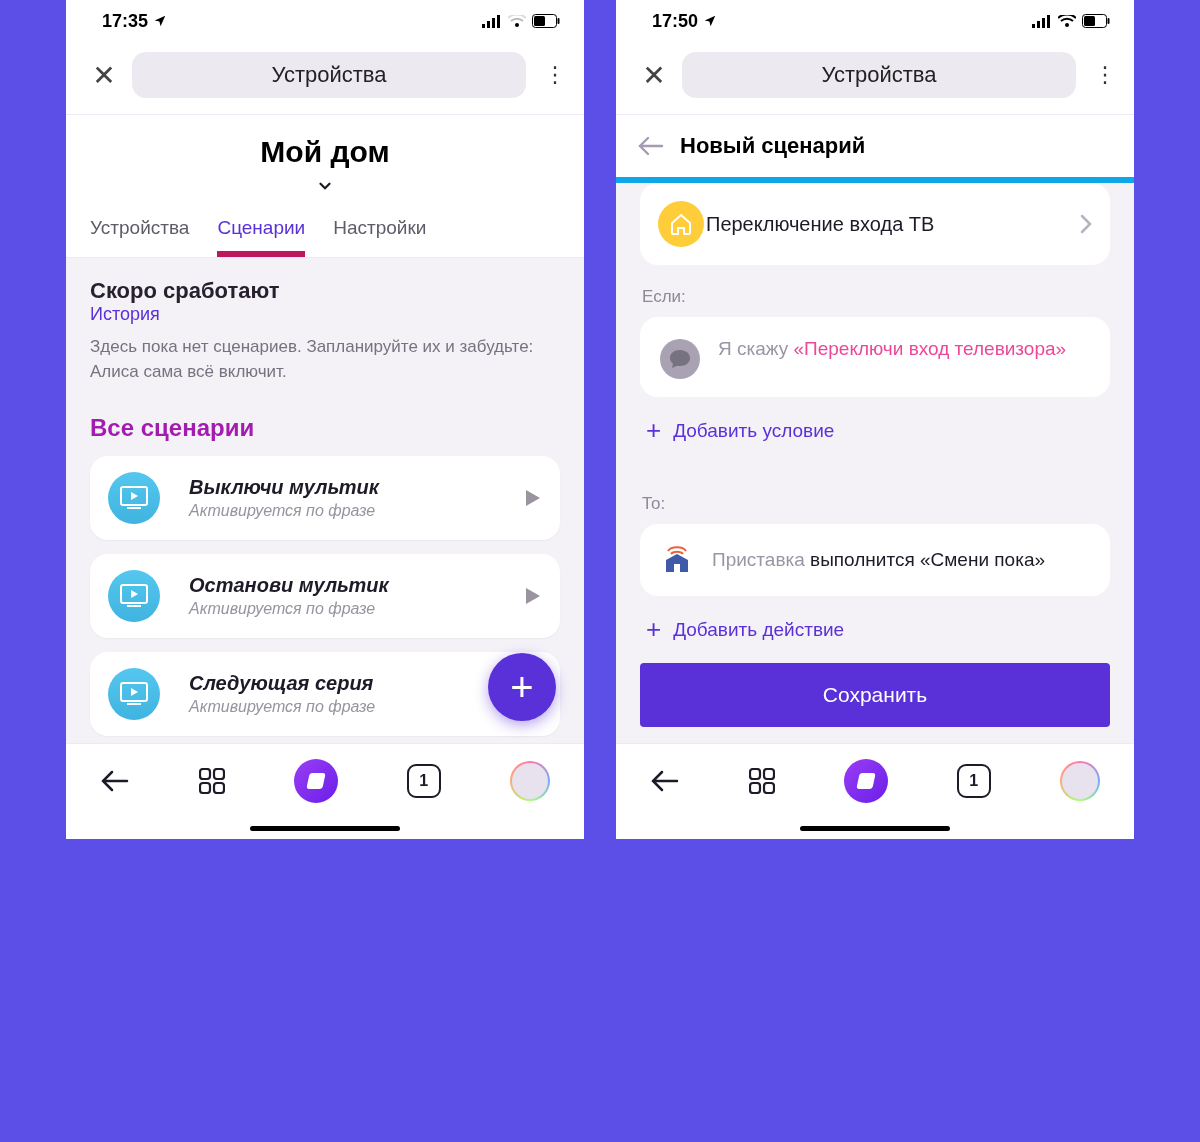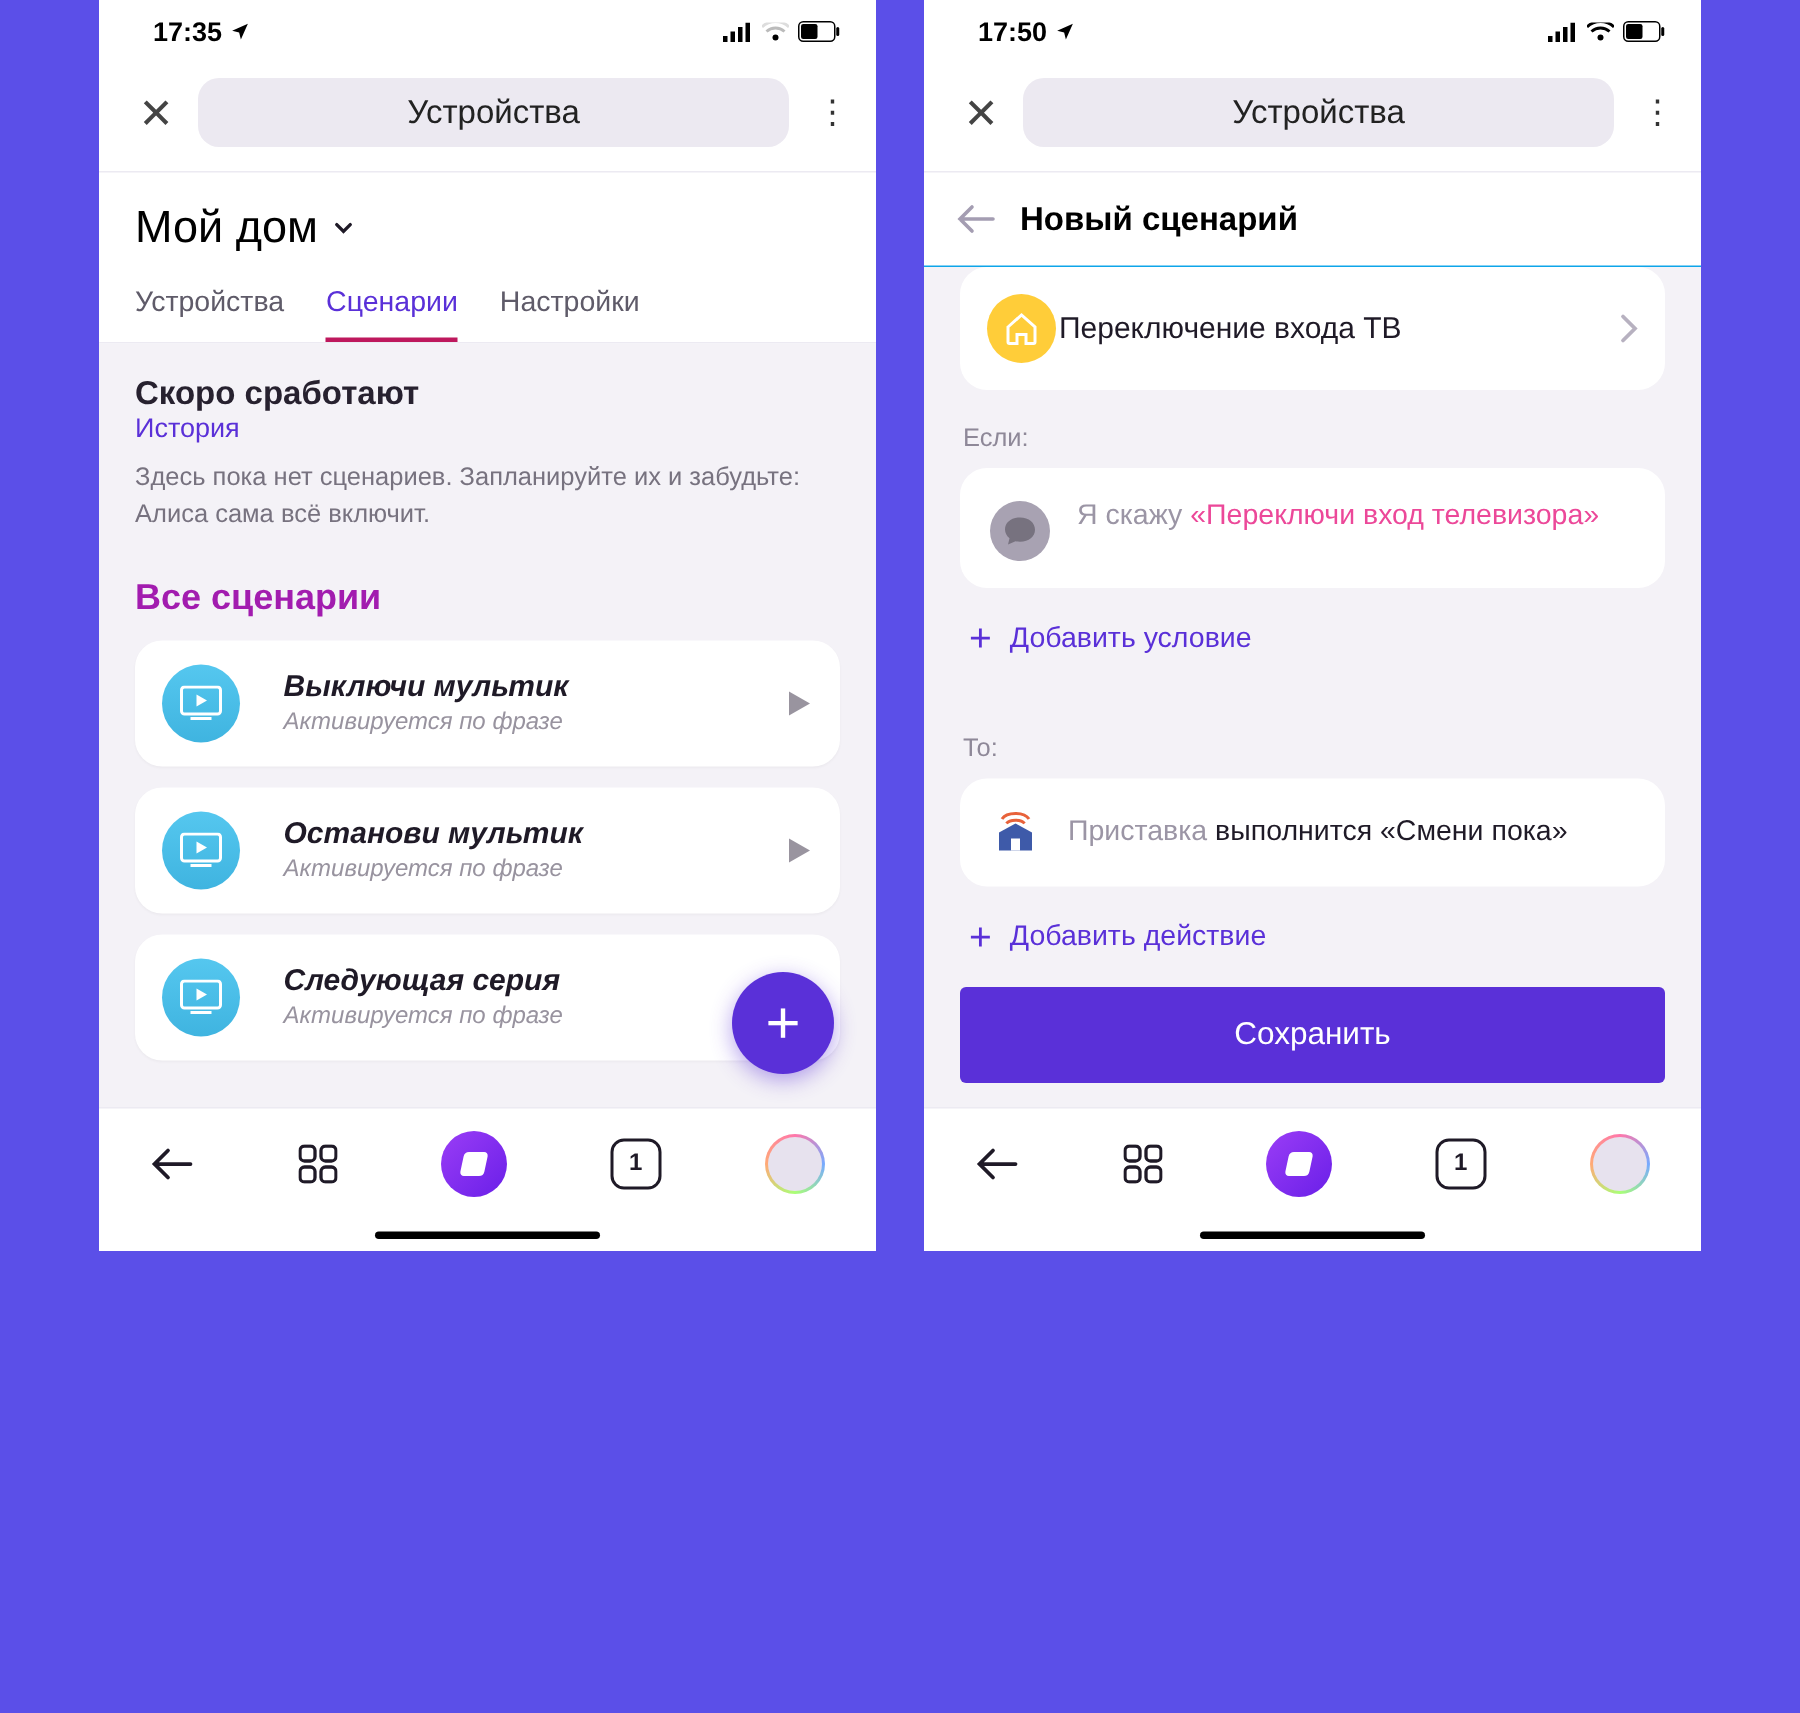--- a/index.html
+++ b/index.html
@@ -42,27 +42,27 @@
   }
   .topbar .titlebox {
     flex:1; background:#ece9f1; border-radius:14px; height:46px;
     display:flex; align-items:center; justify-content:center;
     font-size:22px; color:#222;
   }
   .topbar .kebab { width:30px; text-align:center; font-size:22px; color:#333; cursor:pointer; letter-spacing:0; }
   .section-home {
     padding: 20px 24px 0 24px;
   }
-  .home-title { font-size:30px; font-weight:400; display:flex; align-items:center; gap:8px;}
+  .home-title { font-size:30px; font-weight:700; display:flex; align-items:center; gap:8px;flex-direction:column;}
   .tabs {
     display:flex; gap:28px; margin-top:22px; padding:0 24px; font-size:19px;
     border-bottom:1px solid #eceaf2;
   }
   .tab { padding-bottom:12px; color:#5f5b69; cursor:pointer;}
-  .tab.active { color:#5a30d8; border-bottom:3px solid #be185d; font-weight:500;}
+  .tab.active { color:#5a30d8; border-bottom:6px solid #be185d; font-weight:500;}
   .gray-area { background:#f4f2f7; flex:1; padding: 20px 24px 0 24px; display:flex; flex-direction:column;}
   .soon-head { display:flex; align-items:baseline;flex-direction:column;}
   .soon-title { font-size:22px; font-weight:600; color:#27212f;}
   .history-link { color:#5a30d8; font-size:18px;}
   .soon-desc { color:#77727f; font-size:17px; margin-top:10px; line-height:1.45;}
   .all-title { font-size:24px; font-weight:700; margin-top:30px; color:#a21caf;}
   .card {
     background:#fff; border-radius:18px; padding:16px 18px; margin-top:14px;
     display:flex; align-items:center; gap:29px; cursor:pointer;
     box-shadow:0 1px 2px rgba(0,0,0,0.04);
@@ -104,21 +104,21 @@
     background:conic-gradient(#f7a,#7af,#af7,#fa7,#f7a);
     padding:2px;
   }
   .avatar .in{width:100%;height:100%;border-radius:50%;background:#e7e2ee;}
   .counter-badge {
     width:34px;height:34px;border:2.5px solid #1f1a27;border-radius:9px;
     display:flex;align-items:center;justify-content:center;font-size:16px;font-weight:600;
   }
 
   
-  .subheader { display:flex; align-items:center; gap:16px; padding:18px 22px; border-bottom:1px solid #0ea5e9;}
+  .subheader { display:flex; align-items:center; gap:16px; padding:18px 22px; border-bottom:6px solid #0ea5e9;}
   .subheader .back { color:#a49db2; cursor:pointer;}
   .subheader .subtitle { font-size:22px; font-weight:700;}
   .label { color:#8e8898; font-size:17px; margin:22px 2px 10px 2px;}
   .namecard {
     background:#fff;border-radius:18px;padding:18px;display:flex;align-items:center;gap:2px;cursor:pointer;
   }
   .namecard .nicon{width:46px;height:46px;border-radius:50%;background:#ffcd39;display:flex;align-items:center;justify-content:center;}
   .namecard .ntext{flex:1;font-size:20px;color:#1f1a27;}
   .condcard {
     background:#fff;border-radius:18px;padding:18px 20px;display:flex;align-items:flex-start;gap:18px;

